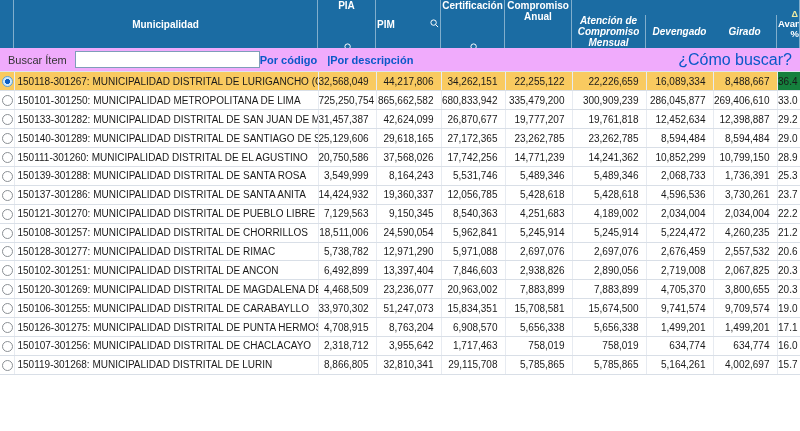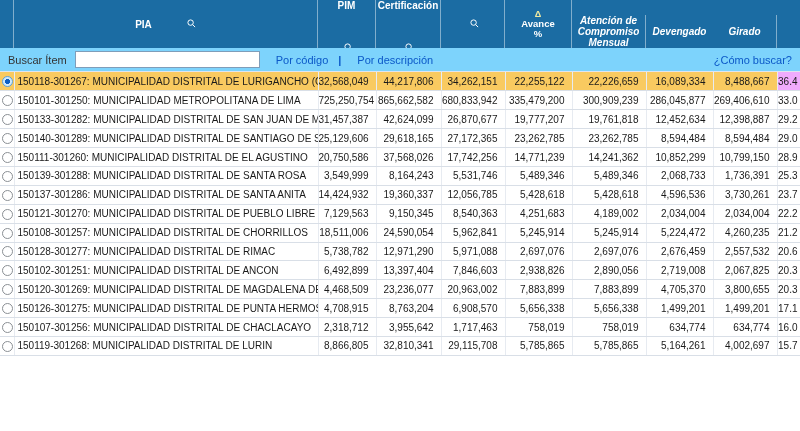--- a/index.html
+++ b/index.html
@@ -24,64 +24,67 @@
   .hcell:last-child { border-right:none; }
   .span2 { grid-row:1 / span 2;gap:32px; }
   .grp { grid-row:1; grid-column:7 / span 3; border-bottom:1px solid rgba(255,255,255,.55); }
   .sub { grid-row:2;font-style:italic; }
   .mag { margin-left:3px; display:inline-block; }
   .avance-h { flex-direction:column; gap:0; font-size:9.5px; line-height:10px; }
   .delta { color:#f0eaa2; font-size:9px; line-height:9px; }
 
   
   .search-bar {
-    width:800px; height:24px; background:#7dd3fc;
+    width:800px; height:24px; background:#f0abfc;
     display:flex; align-items:center; font-size:11px; color:#333;
     padding:0 8px; border-bottom:1px solid #dfe5ee;
   }
   .search-label { margin-right:8px; }
   .search-input {
     width:185px; height:17px; border:1px solid #7f9db9; background:#fff;
     font-size:11px; padding:0 3px; font-family:"Liberation Sans",sans-serif;
   }
-  .s-link { color:#0b58c8; font-weight:normal; text-decoration:none; margin-left:16px; cursor:pointer; }
+  .s-link { color:#0b58c8; font-weight:bold; text-decoration:none; margin-left:0; cursor:pointer; }
   .s-sep { color:#0b58c8; font-weight:bold; margin-left:10px; }
   .spacer { flex:1; }
-  .help-link { color:#0b58c8; text-decoration:none; font-size:11px; cursor:pointer; }
+  .help-link { color:#0b58c8; text-decoration:none; font-size:16px; cursor:pointer; }
 
   
   table.data { border-collapse:collapse; table-layout:fixed; width:800px; }
   table.data td {
     height:18.9px; font-size:10px; color:#1a1a1a; white-space:nowrap; overflow:hidden;
     border-bottom:1px solid #d9dfe7; border-right:1px solid #e7ebf1;
     background:#fff; vertical-align:middle;
   }
   td.c-radio { text-align:center; padding-left:1px; }
   td.c-name  { text-align:left; padding-left:3px; }
   td.c-num   { text-align:right; padding-right:7px; }
   td.c-av    { text-align:right; padding-right:2px; background:#e9eff7; border-right:none; }
   tr.selected td { background:#f9ca60; }
-  tr.selected td.c-av { background:#f0abfc; }
+  tr.selected td.c-av { background:#15803d; }
 
   .radio {
     display:inline-block; width:11px; height:11px; border-radius:50%;
     border:1px solid #8a8f94; background:#fff; vertical-align:middle; cursor:pointer;
   }
   tr.selected .radio {
     border:1px solid #5da0d6;
     background:radial-gradient(circle, #0f5fc4 0 2.7px, #cfe9fb 2.8px);
   }
 </style>
 </head>
 <body>
 
 <div class="wrap">
 
   <div class="header-grid">
     <div class="hcell span2"></div>
+    <div class="hcell span2">
+      <span>Municipalidad</span>
+    </div>
     <div class="hcell span2">
       <span>PIA</span>
         <span class="mag"><svg width="9" height="9" viewBox="0 0 10 10">
             <circle cx="4" cy="4" r="3" fill="none" stroke="#fff" stroke-width="1.1"></circle>
             <line x1="6.2" y1="6.2" x2="9" y2="9" stroke="#fff" stroke-width="1.1"></line>
           </svg></span>
     </div>
     <div class="hcell span2">
       <span>PIM</span>
         <span class="mag"><svg width="9" height="9" viewBox="0 0 10 10">
@@ -90,20 +93,21 @@
           </svg></span>
     </div>
     <div class="hcell span2">
       <span>Certificación</span>
         <span class="mag"><svg width="9" height="9" viewBox="0 0 10 10">
             <circle cx="4" cy="4" r="3" fill="none" stroke="#fff" stroke-width="1.1"></circle>
             <line x1="6.2" y1="6.2" x2="9" y2="9" stroke="#fff" stroke-width="1.1"></line>
           </svg></span>
     </div>
     <div class="hcell span2">
+      <span style="white-space:normal">Compromiso Anual</span>
         <span class="mag"><svg width="9" height="9" viewBox="0 0 10 10">
             <circle cx="4" cy="4" r="3" fill="none" stroke="#fff" stroke-width="1.1"></circle>
             <line x1="6.2" y1="6.2" x2="9" y2="9" stroke="#fff" stroke-width="1.1"></line>
           </svg></span>
     </div>
     <div class="hcell span2 avance-h">
       <span class="delta">Δ</span>
       <span>Avance</span>
       <span>%</span>
     </div>
@@ -281,20 +285,32 @@
           <td class="c-num">23,236,077</td>
           <td class="c-num">20,963,002</td>
           <td class="c-num">7,883,899</td>
           <td class="c-num">7,883,899</td>
           <td class="c-num">4,705,370</td>
           <td class="c-num">3,800,655</td>
           <td class="c-av">20.3</td>
         </tr>
         <tr>
           <td class="c-radio"><span class="radio"></span></td>
+          <td class="c-name">150106-301255: MUNICIPALIDAD DISTRITAL DE CARABAYLLO</td>
+          <td class="c-num">33,970,302</td>
+          <td class="c-num">51,247,073</td>
+          <td class="c-num">15,834,351</td>
+          <td class="c-num">15,708,581</td>
+          <td class="c-num">15,674,500</td>
+          <td class="c-num">9,741,574</td>
+          <td class="c-num">9,709,574</td>
+          <td class="c-av">19.0</td>
+        </tr>
+        <tr>
+          <td class="c-radio"><span class="radio"></span></td>
           <td class="c-name">150126-301275: MUNICIPALIDAD DISTRITAL DE PUNTA HERMOSA</td>
           <td class="c-num">4,708,915</td>
           <td class="c-num">8,763,204</td>
           <td class="c-num">6,908,570</td>
           <td class="c-num">5,656,338</td>
           <td class="c-num">5,656,338</td>
           <td class="c-num">1,499,201</td>
           <td class="c-num">1,499,201</td>
           <td class="c-av">17.1</td>
         </tr>

